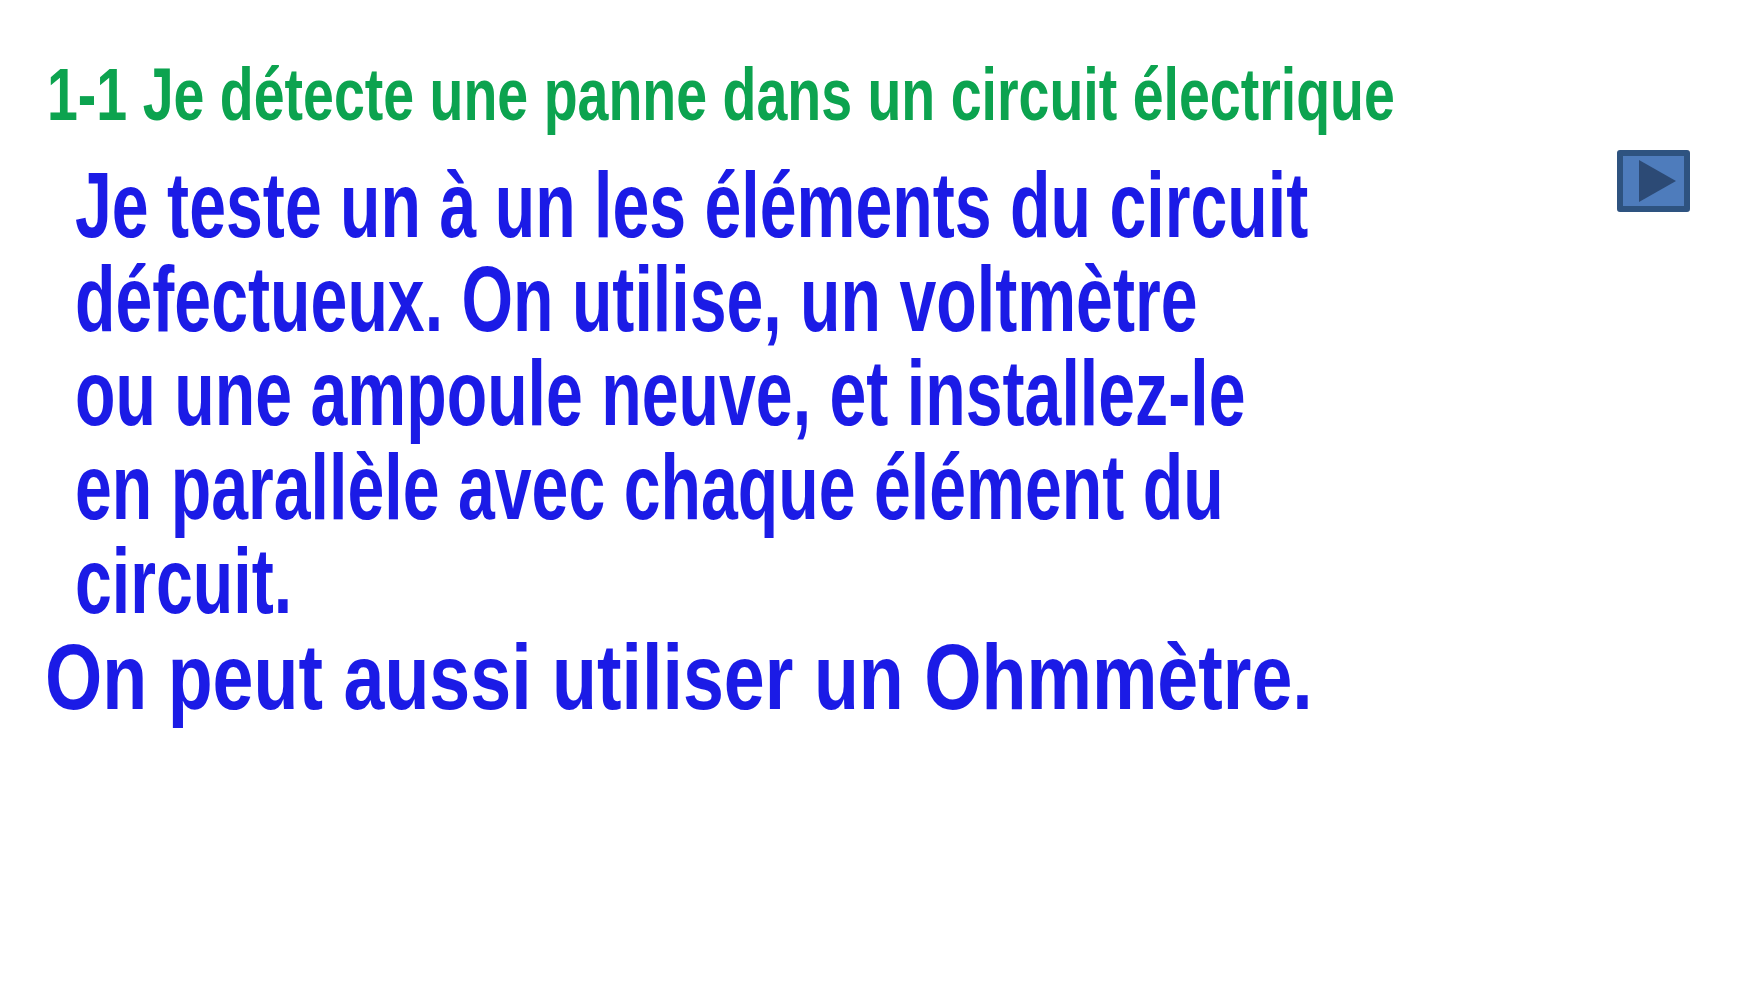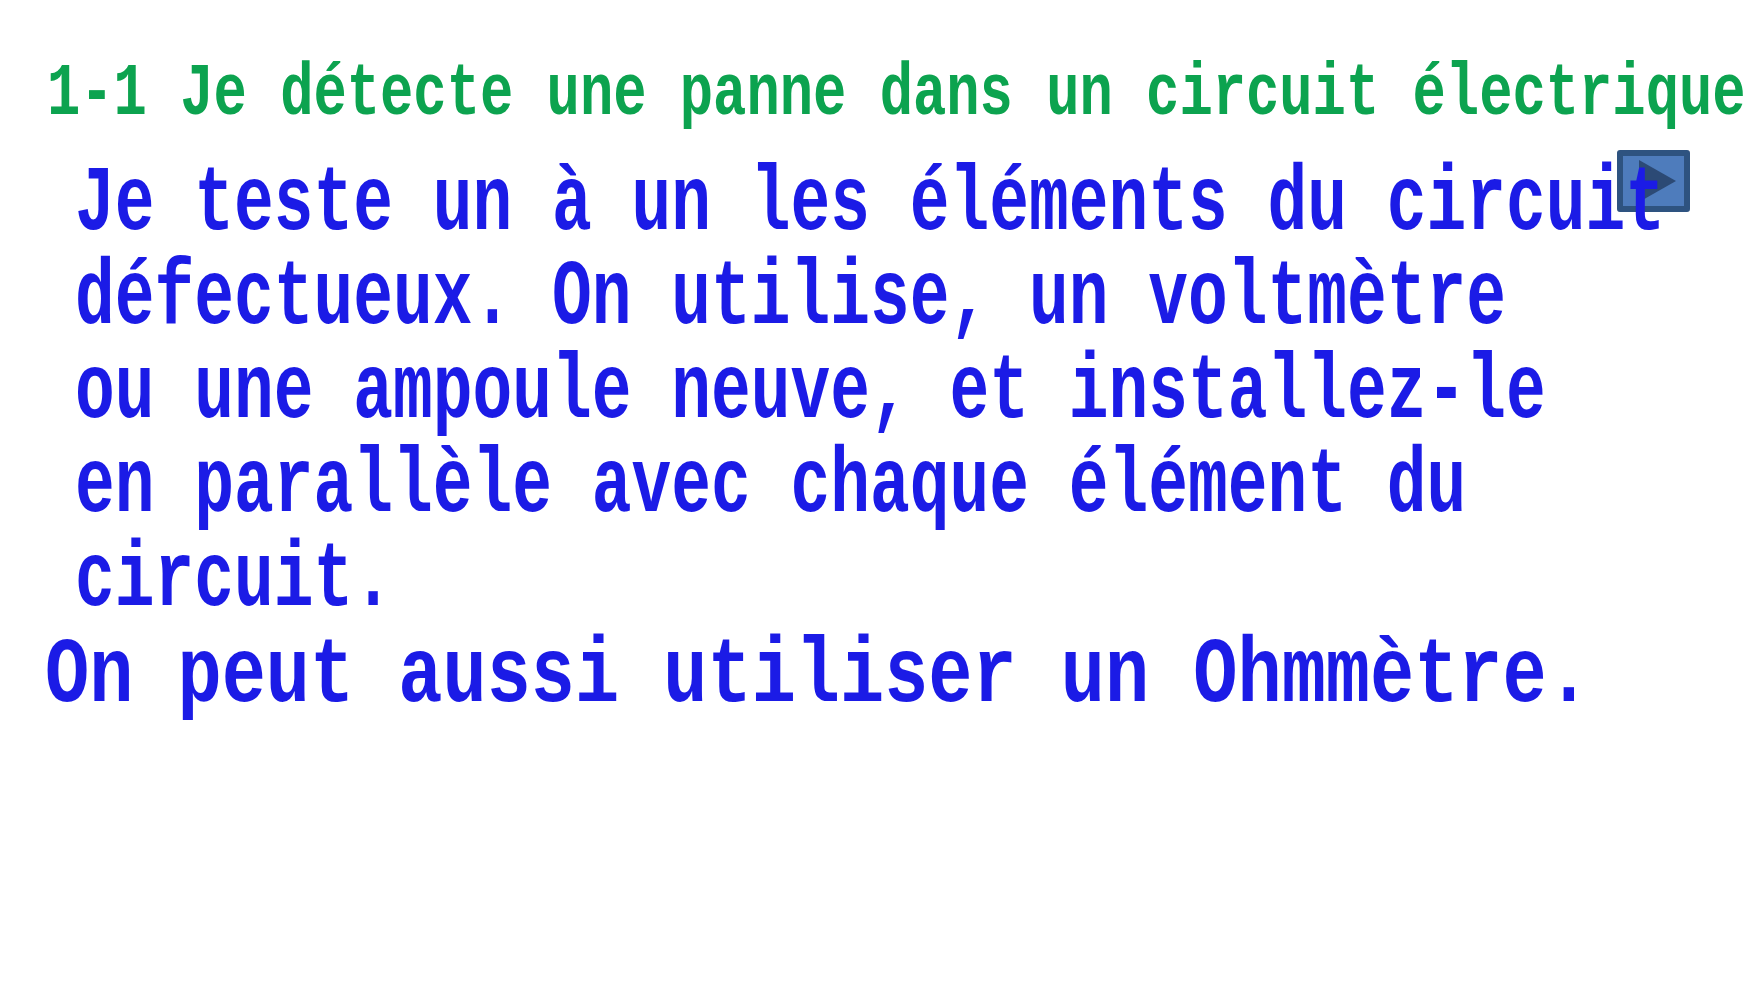--- a/index.html
+++ b/index.html
@@ -6,21 +6,21 @@
     margin: 0;
     padding: 0;
     background: #ffffff;
   }
   .slide {
     position: relative;
     width: 1757px;
     height: 988px;
     background: #ffffff;
     overflow: hidden;
-    font-family: Liberation Mono, monospace;
+    font-family: Liberation Sans, sans-serif;
     font-weight: bold;
   }
   .slide-title {
     position: absolute;
     left: 47px;
     top: 56px;
     font-size: 74px;
     line-height: 1.05;
     color: var(--title-green, #0ca34f);
     white-space: nowrap;

